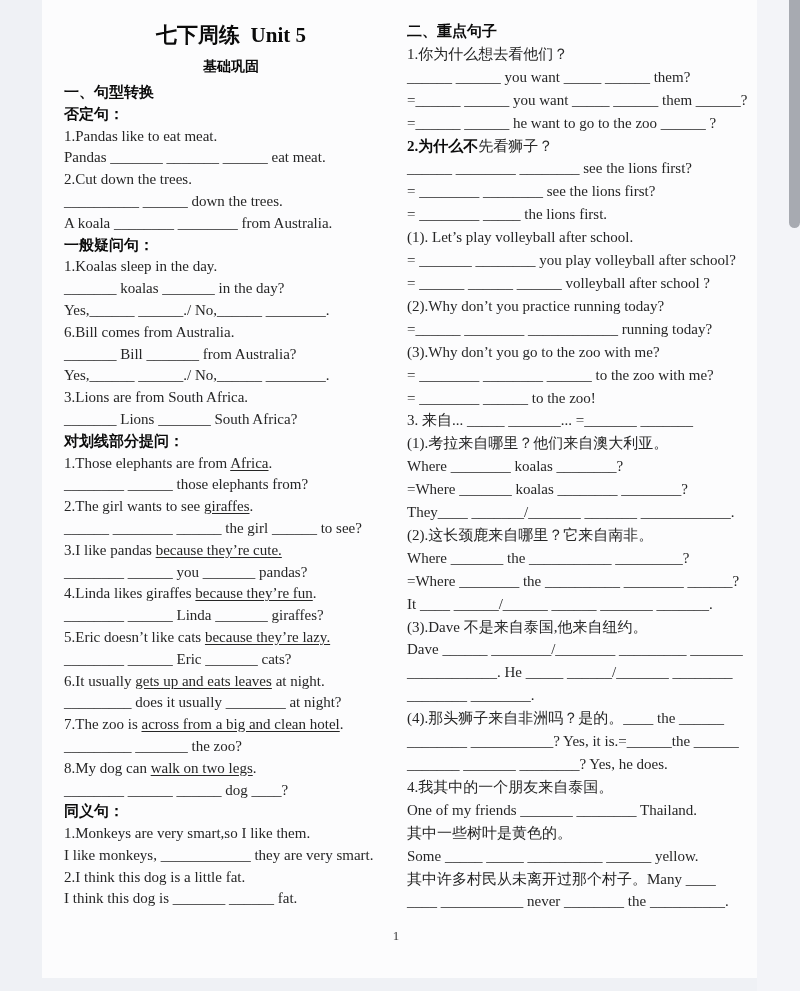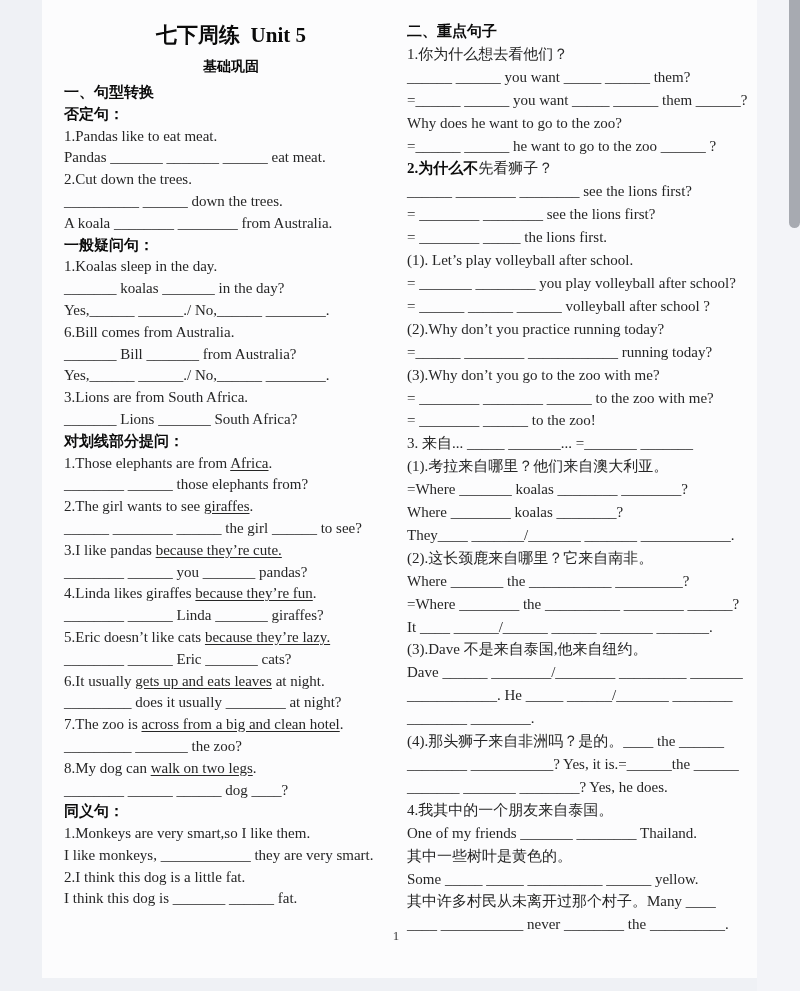--- a/index.html
+++ b/index.html
@@ -79,38 +79,37 @@
     <div class="line"><span>1.Monkeys are very smart,so I like them.</span></div>
     <div class="line"><span>I like monkeys, ____________ they are very smart.</span></div>
     <div class="line"><span>2.I think this dog is a little fat.</span></div>
     <div class="line"><span>I think this dog is _______ ______ fat.</span></div>
   </div>
 <div class="col" id="col-right">
     <div class="line"><span class="b">二、重点句子</span></div>
     <div class="line"><span>1.你为什么想去看他们？</span></div>
     <div class="line"><span>______ ______ you want _____ ______ them?</span></div>
     <div class="line"><span>=______ ______ you want _____ ______ them ______?</span></div>
-    <div class="line"><span>Why does he want to go to the zoo?</span></div>
     <div class="line"><span>=______ ______ he want to go to the zoo ______ ?</span></div>
     <div class="line"><span class="b">2.为什么不</span><span>先看狮子？</span></div>
     <div class="line"><span>______ ________ ________ see the lions first?</span></div>
     <div class="line"><span>= ________ ________ see the lions first?</span></div>
     <div class="line"><span>= ________ _____ the lions first.</span></div>
     <div class="line"><span>(1). Let’s play volleyball after school.</span></div>
     <div class="line"><span>= _______ ________ you play volleyball after school?</span></div>
     <div class="line"><span>= ______ ______ ______ volleyball after school ?</span></div>
     <div class="line"><span>(2).Why don’t you practice running today?</span></div>
     <div class="line"><span>=______ ________ ____________ running today?</span></div>
     <div class="line"><span>(3).Why don’t you go to the zoo with me?</span></div>
     <div class="line"><span>= ________ ________ ______ to the zoo with me?</span></div>
     <div class="line"><span>= ________ ______ to the zoo!</span></div>
     <div class="line"><span>3. 来自... _____ _______... =_______ _______</span></div>
     <div class="line"><span>(1).考拉来自哪里？他们来自澳大利亚。</span></div>
+    <div class="line"><span>Where ________ koalas ________?</span></div>
     <div class="line"><span>=Where _______ koalas ________ ________?</span></div>
-    <div class="line"><span>Where ________ koalas ________?</span></div>
     <div class="line"><span>They____ _______/_______ _______ ____________.</span></div>
     <div class="line"><span>(2).这长颈鹿来自哪里？它来自南非。</span></div>
     <div class="line"><span>Where _______ the ___________ _________?</span></div>
     <div class="line"><span>=Where ________ the __________ ________ ______?</span></div>
     <div class="line"><span>It ____ ______/______ ______ _______ _______.</span></div>
     <div class="line"><span>(3).Dave 不是来自泰国,他来自纽约。</span></div>
     <div class="line"><span>Dave ______ ________/________ _________ _______</span></div>
     <div class="line"><span>____________. He _____ ______/_______ ________</span></div>
     <div class="line"><span>________ ________.</span></div>
     <div class="line"><span>(4).那头狮子来自非洲吗？是的。____ the ______</span></div>

